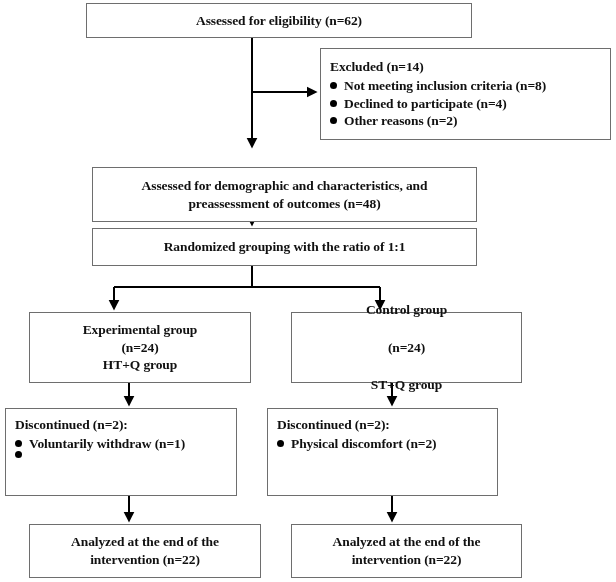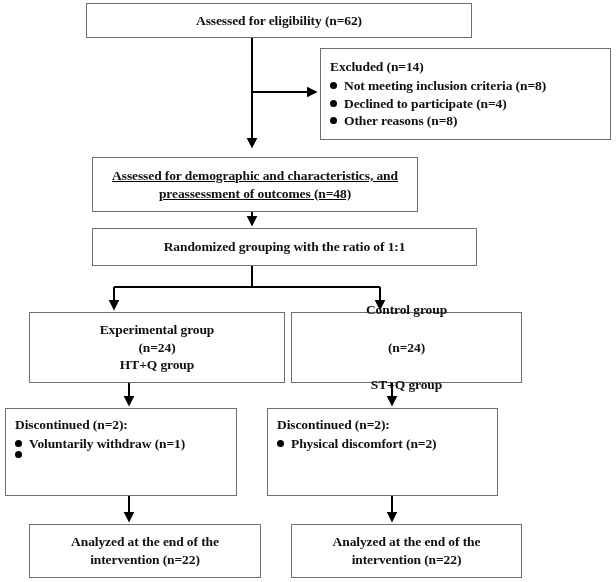--- a/index.html
+++ b/index.html
@@ -114,34 +114,34 @@
     <div class="txt bullet-row">
       <span class="bullet-dot"></span>
       <span>Not meeting inclusion criteria (n=8)</span>
     </div>
     <div class="txt bullet-row">
       <span class="bullet-dot"></span>
       <span>Declined to participate (n=4)</span>
     </div>
     <div class="txt bullet-row">
       <span class="bullet-dot"></span>
-      <span>Other reasons (n=8)</span>
+      <span>Other reasons (n=2)</span>
     </div>
   </div>
 
-  <div class="box center" style="left:68px; top:157px; width:326px; height:55px;text-decoration:underline;">
+  <div class="box center" style="left:68px; top:167px; width:385px; height:55px;">
     <div class="txt">Assessed for demographic and characteristics, and</div>
     <div class="txt">preassessment of outcomes  (n=48)</div>
   </div>
 
   <div class="box center" style="left:68px; top:228px; width:385px; height:38px;">
     <div class="txt">Randomized grouping with the ratio of  1:1</div>
   </div>
 
-  <div class="box center" style="left:5px; top:312px; width:256px; height:71px;">
+  <div class="box center" style="left:5px; top:312px; width:222px; height:71px;">
     <div class="txt">Experimental group</div>
     <div class="txt">(n=24)</div>
     <div class="txt">HT+Q group</div>
   </div>
 
   <div class="box center" style="left:267px; top:312px; width:231px; height:71px;gap:20px;">
     <div class="txt">Control group</div>
     <div class="txt">(n=24)</div>
     <div class="txt">ST+Q group</div>
   </div>

